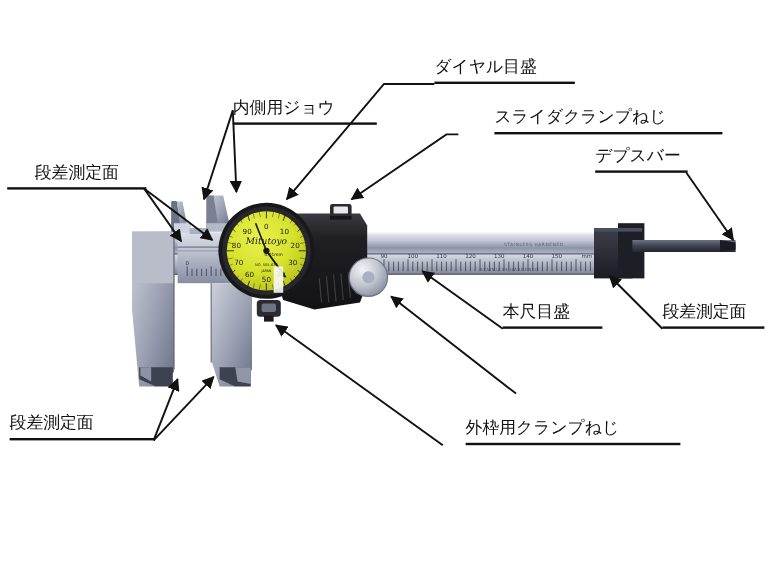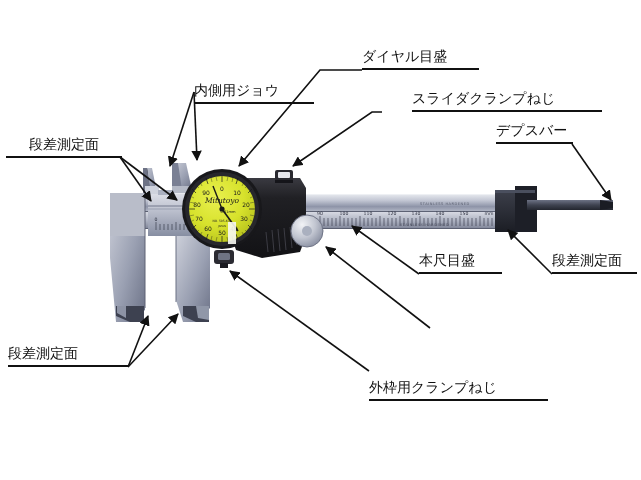--- a/index.html
+++ b/index.html
@@ -370,17 +370,17 @@
 
   <div class="lbl u" style="left:372px;top:90px;  width:190px;margin-left:40px;"><span class="txt">スライダクランプねじ</span></div>
 
   <div class="lbl u" style="left:496px;top:122px; width:77px;"><span class="txt">デプスバー</span></div>
 
   <div class="lbl u" style="left:419px;top:252px; width:83px;"><span class="txt">本尺目盛</span></div>
 
   <div class="lbl u" style="left:552px;top:252px; width:85px;"><span class="txt">段差測定面</span></div>
 
 
-  <div class="lbl u" style="left:369px;top:349px; width:179px;margin-top:30px;"><span class="txt">外枠用クランプねじ</span></div>
+  <div class="lbl u" style="left:388px;top:349px; width:179px;"><span class="txt">外枠用クランプねじ</span></div>
 
   <div class="lbl u" style="left:8px;  top:345px; width:121px;"><span class="txt">段差測定面</span></div>
 
 </div>
 
 </body></html>

